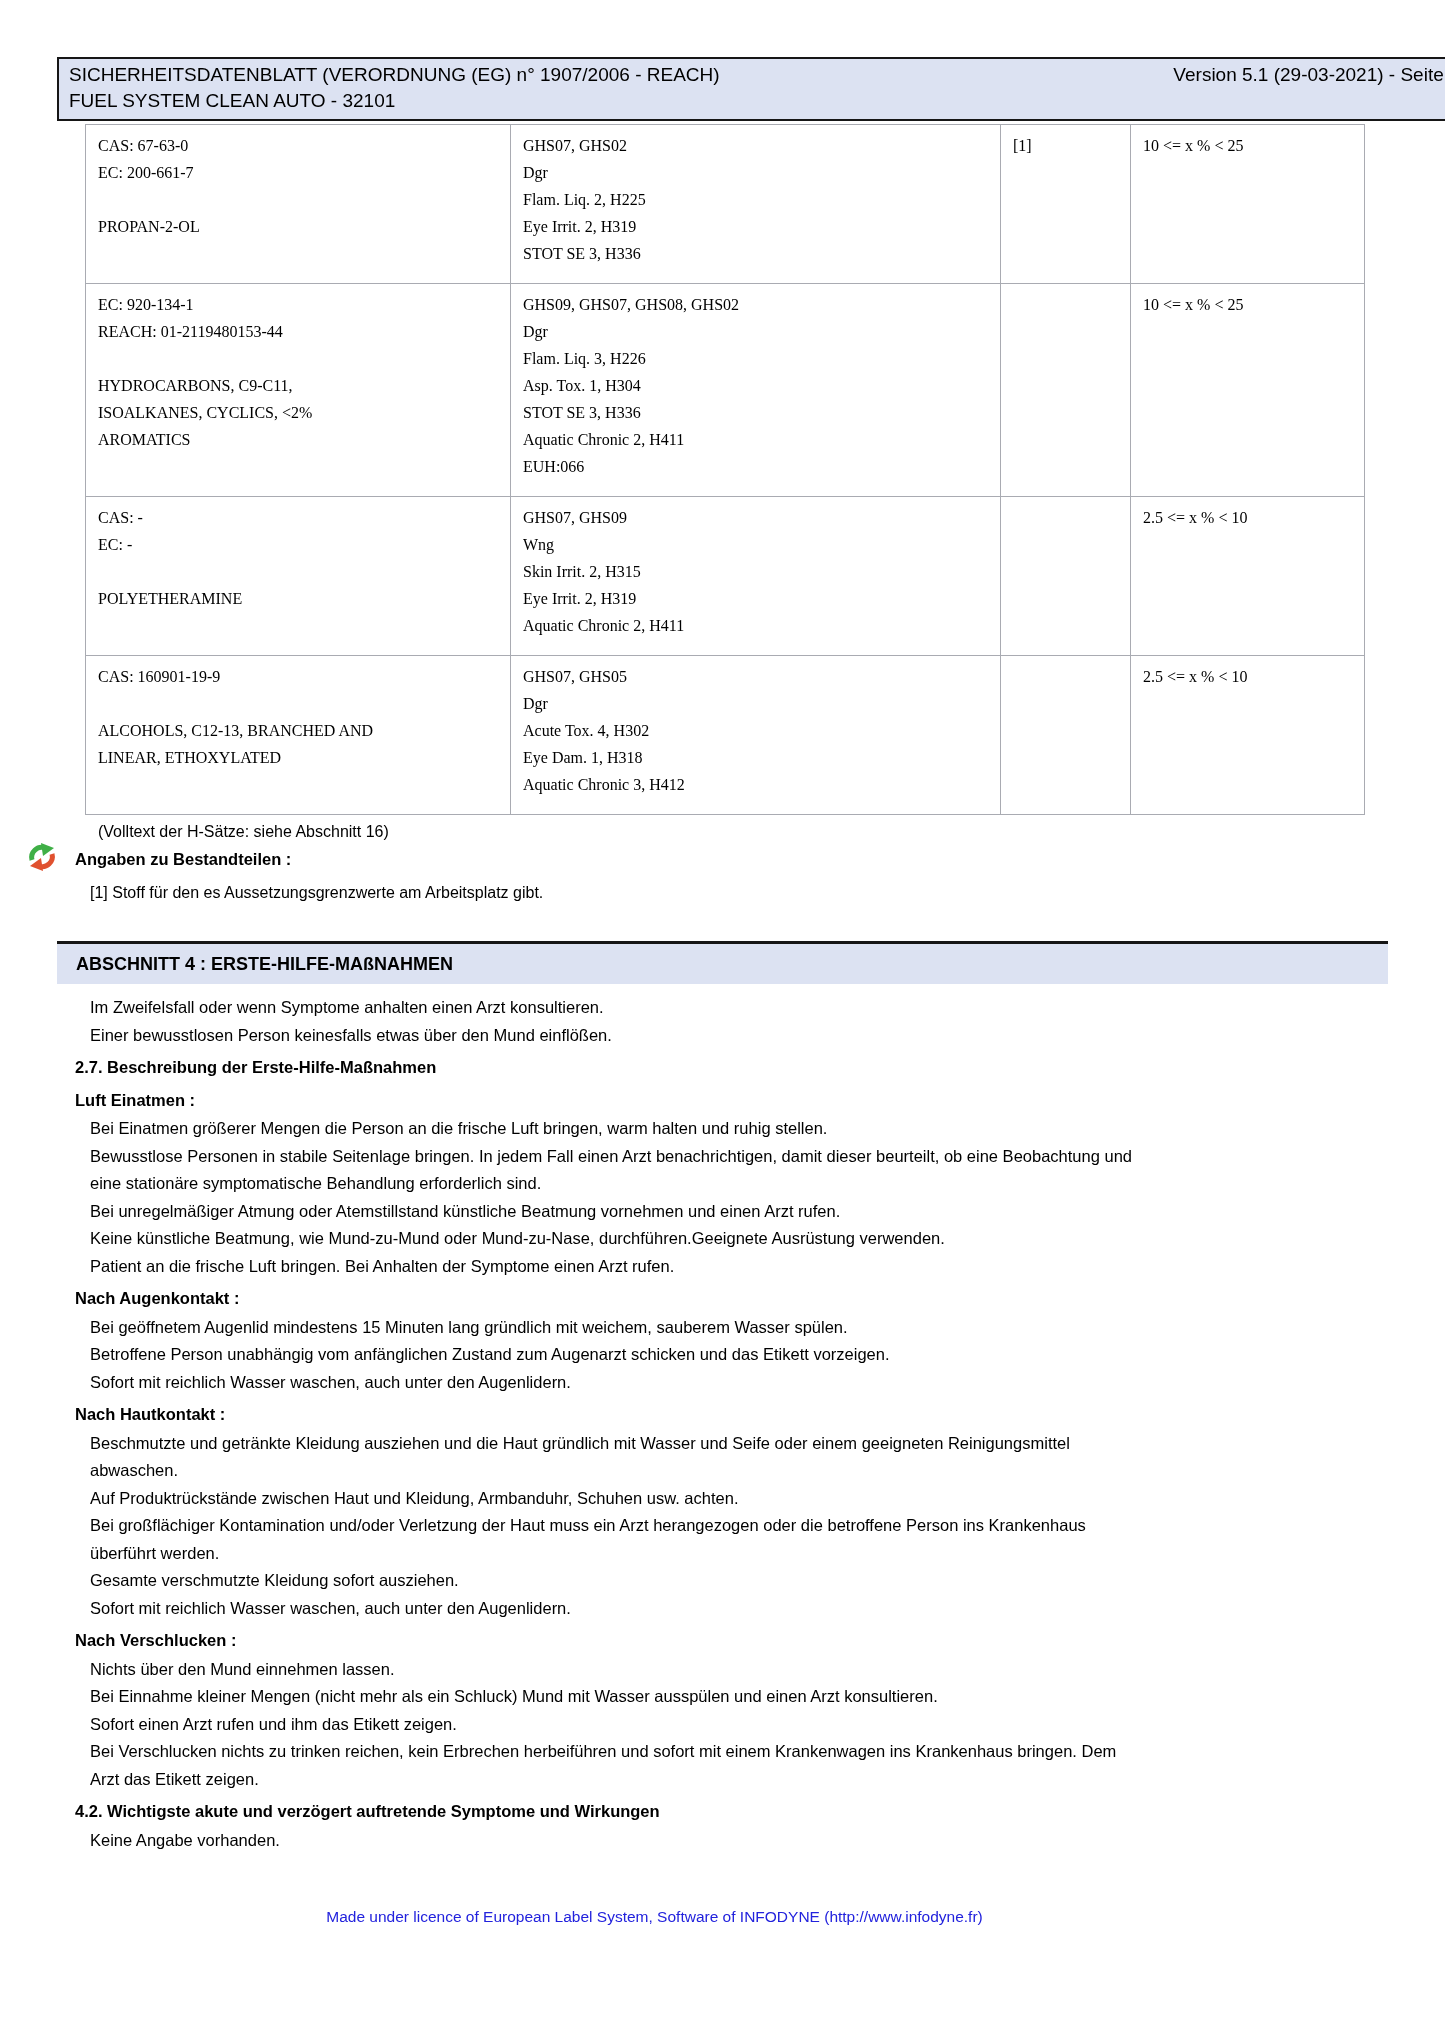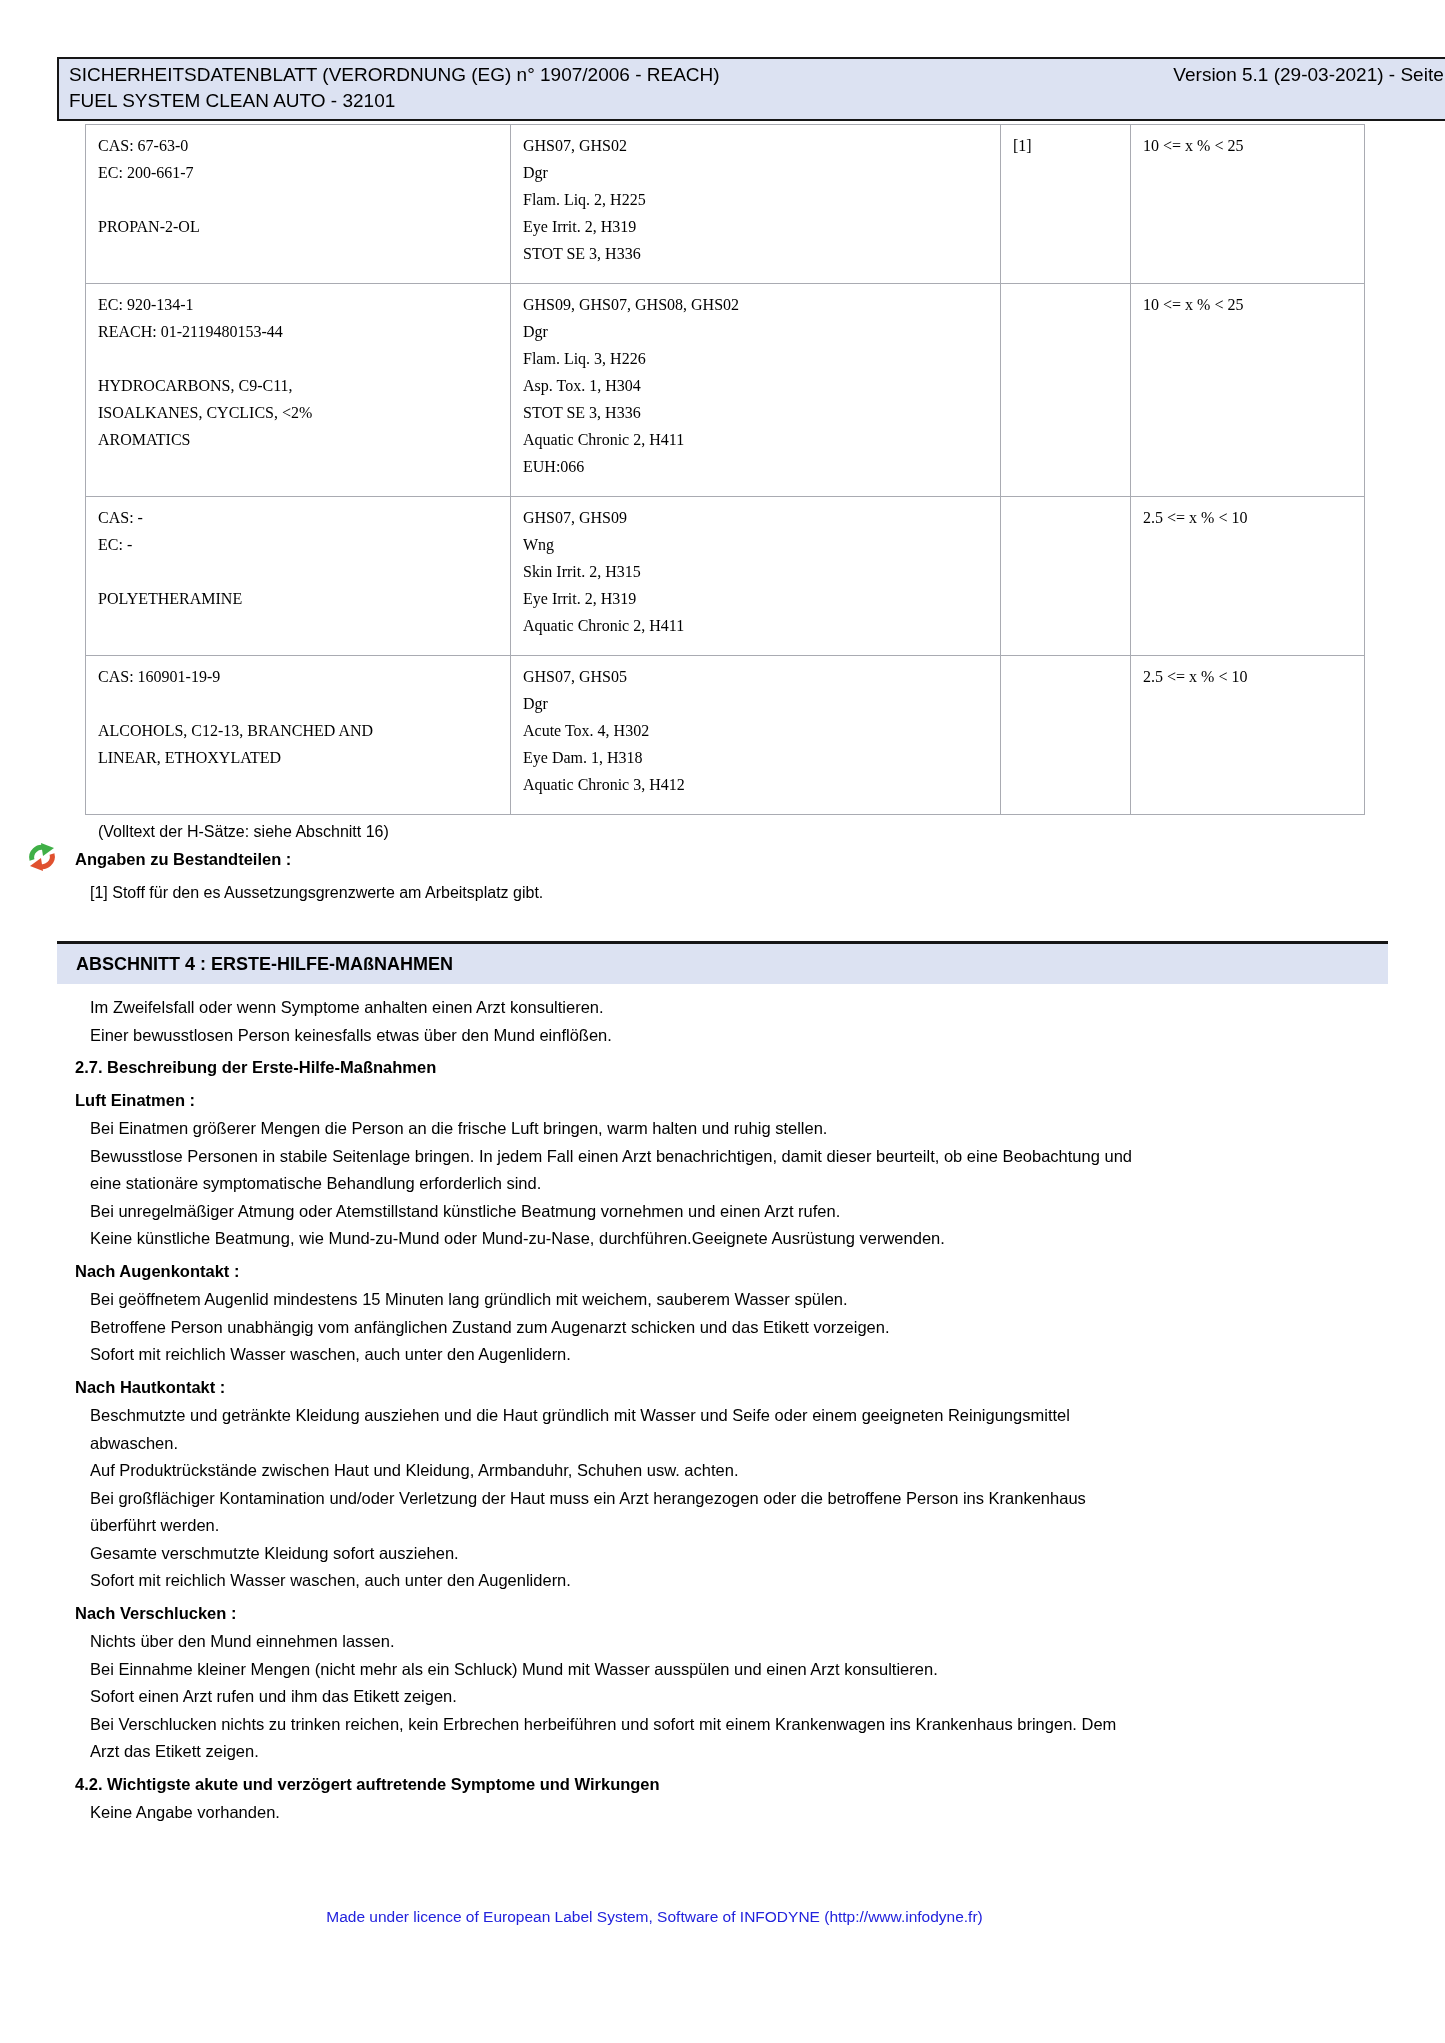--- a/index.html
+++ b/index.html
@@ -176,20 +176,21 @@
   <div class="sec-band">ABSCHNITT 4 : ERSTE-HILFE-MAßNAHMEN</div>
   <div class="sec-content">
       <div class="blk text">Im Zweifelsfall oder wenn Symptome anhalten einen Arzt konsultieren.</div>
       <div class="blk text">Einer bewusstlosen Person keinesfalls etwas über den Mund einflößen.</div>
       <div class="blk bold">2.7. Beschreibung der Erste-Hilfe-Maßnahmen</div>
       <div class="blk bold">Luft Einatmen :</div>
       <div class="blk text">Bei Einatmen größerer Mengen die Person an die frische Luft bringen, warm halten und ruhig stellen.</div>
       <div class="blk text">Bewusstlose Personen in stabile Seitenlage bringen. In jedem Fall einen Arzt benachrichtigen, damit dieser beurteilt, ob eine Beobachtung und eine stationäre symptomatische Behandlung erforderlich sind.</div>
       <div class="blk text">Bei unregelmäßiger Atmung oder Atemstillstand künstliche Beatmung vornehmen und einen Arzt rufen.</div>
       <div class="blk text">Keine künstliche Beatmung, wie Mund-zu-Mund oder Mund-zu-Nase, durchführen.Geeignete Ausrüstung verwenden.</div>
+      <div class="blk text">Patient an die frische Luft bringen. Bei Anhalten der Symptome einen Arzt rufen.</div>
       <div class="blk bold">Nach Augenkontakt :</div>
       <div class="blk text">Bei geöffnetem Augenlid mindestens 15 Minuten lang gründlich mit weichem, sauberem Wasser spülen.</div>
       <div class="blk text">Betroffene Person unabhängig vom anfänglichen Zustand zum Augenarzt schicken und das Etikett vorzeigen.</div>
       <div class="blk text">Sofort mit reichlich Wasser waschen, auch unter den Augenlidern.</div>
       <div class="blk bold">Nach Hautkontakt :</div>
       <div class="blk text">Beschmutzte und getränkte Kleidung ausziehen und die Haut gründlich mit Wasser und Seife oder einem geeigneten Reinigungsmittel abwaschen.</div>
       <div class="blk text">Auf Produktrückstände zwischen Haut und Kleidung, Armbanduhr, Schuhen usw. achten.</div>
       <div class="blk text">Bei großflächiger Kontamination und/oder Verletzung der Haut muss ein Arzt herangezogen oder die betroffene Person ins Krankenhaus überführt werden.</div>
       <div class="blk text">Gesamte verschmutzte Kleidung sofort ausziehen.</div>
       <div class="blk text">Sofort mit reichlich Wasser waschen, auch unter den Augenlidern.</div>

